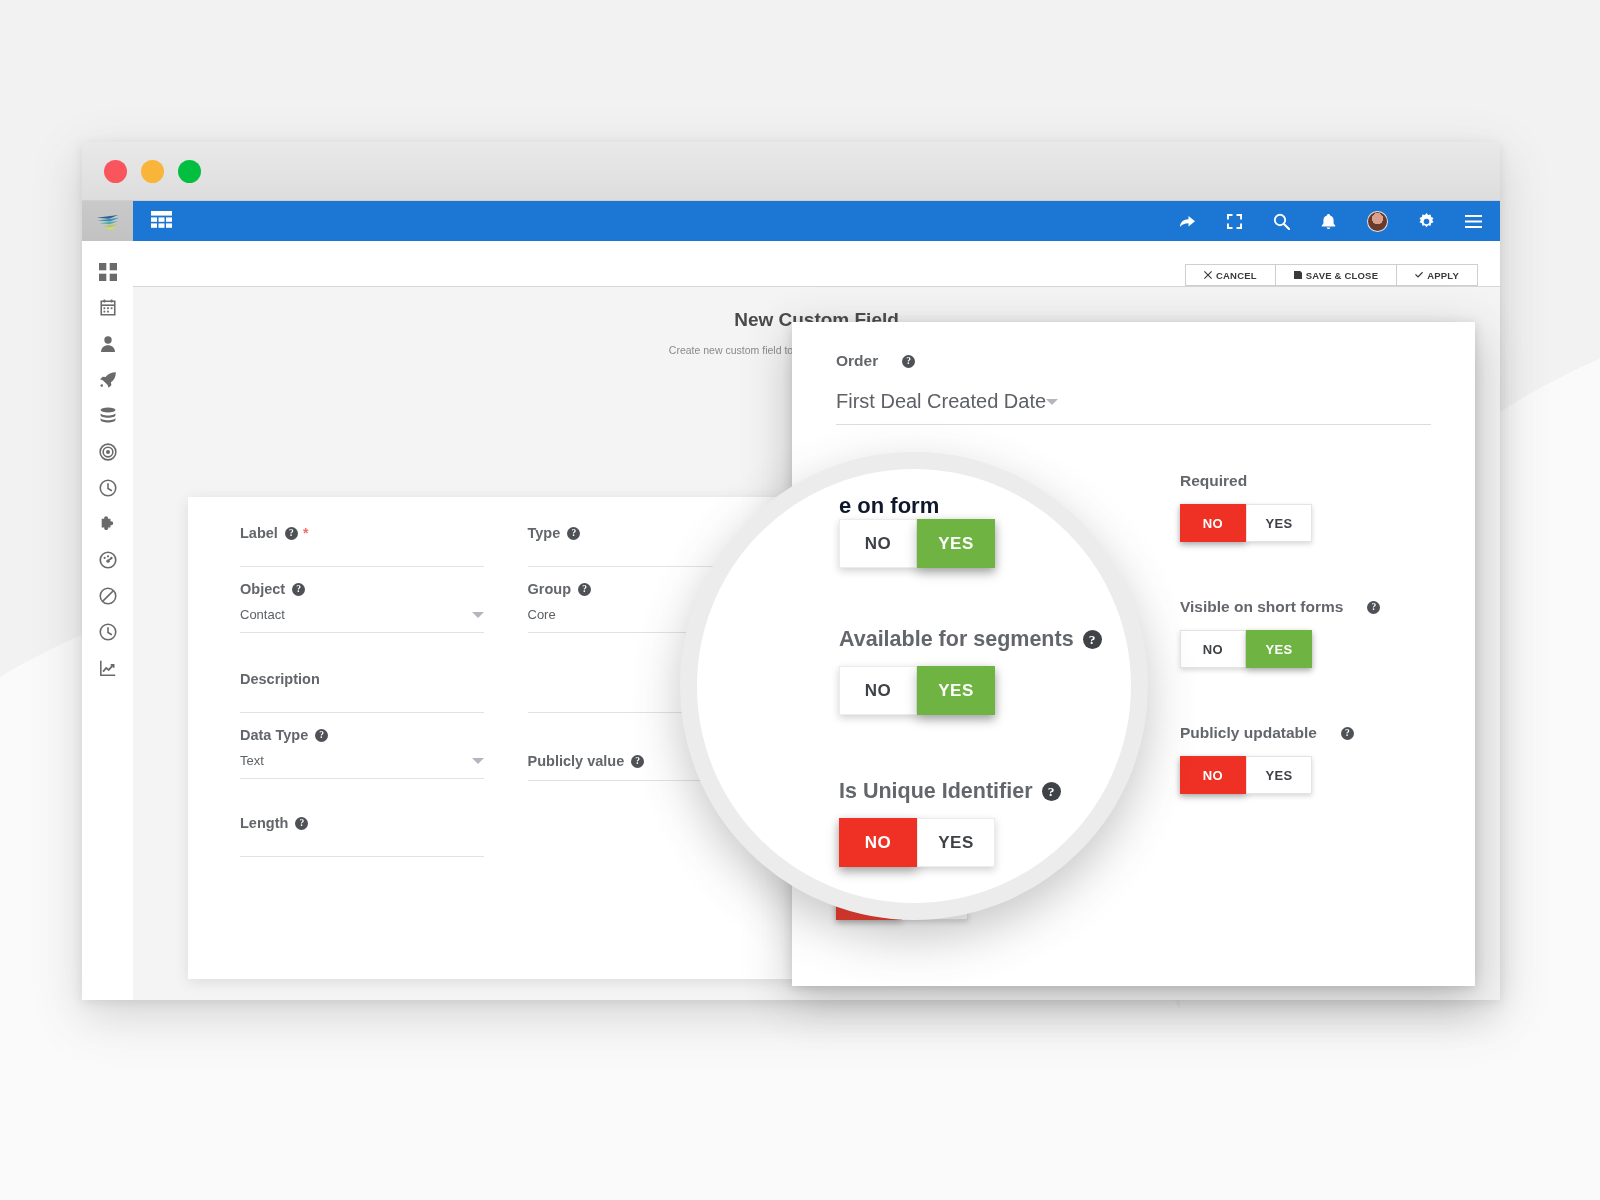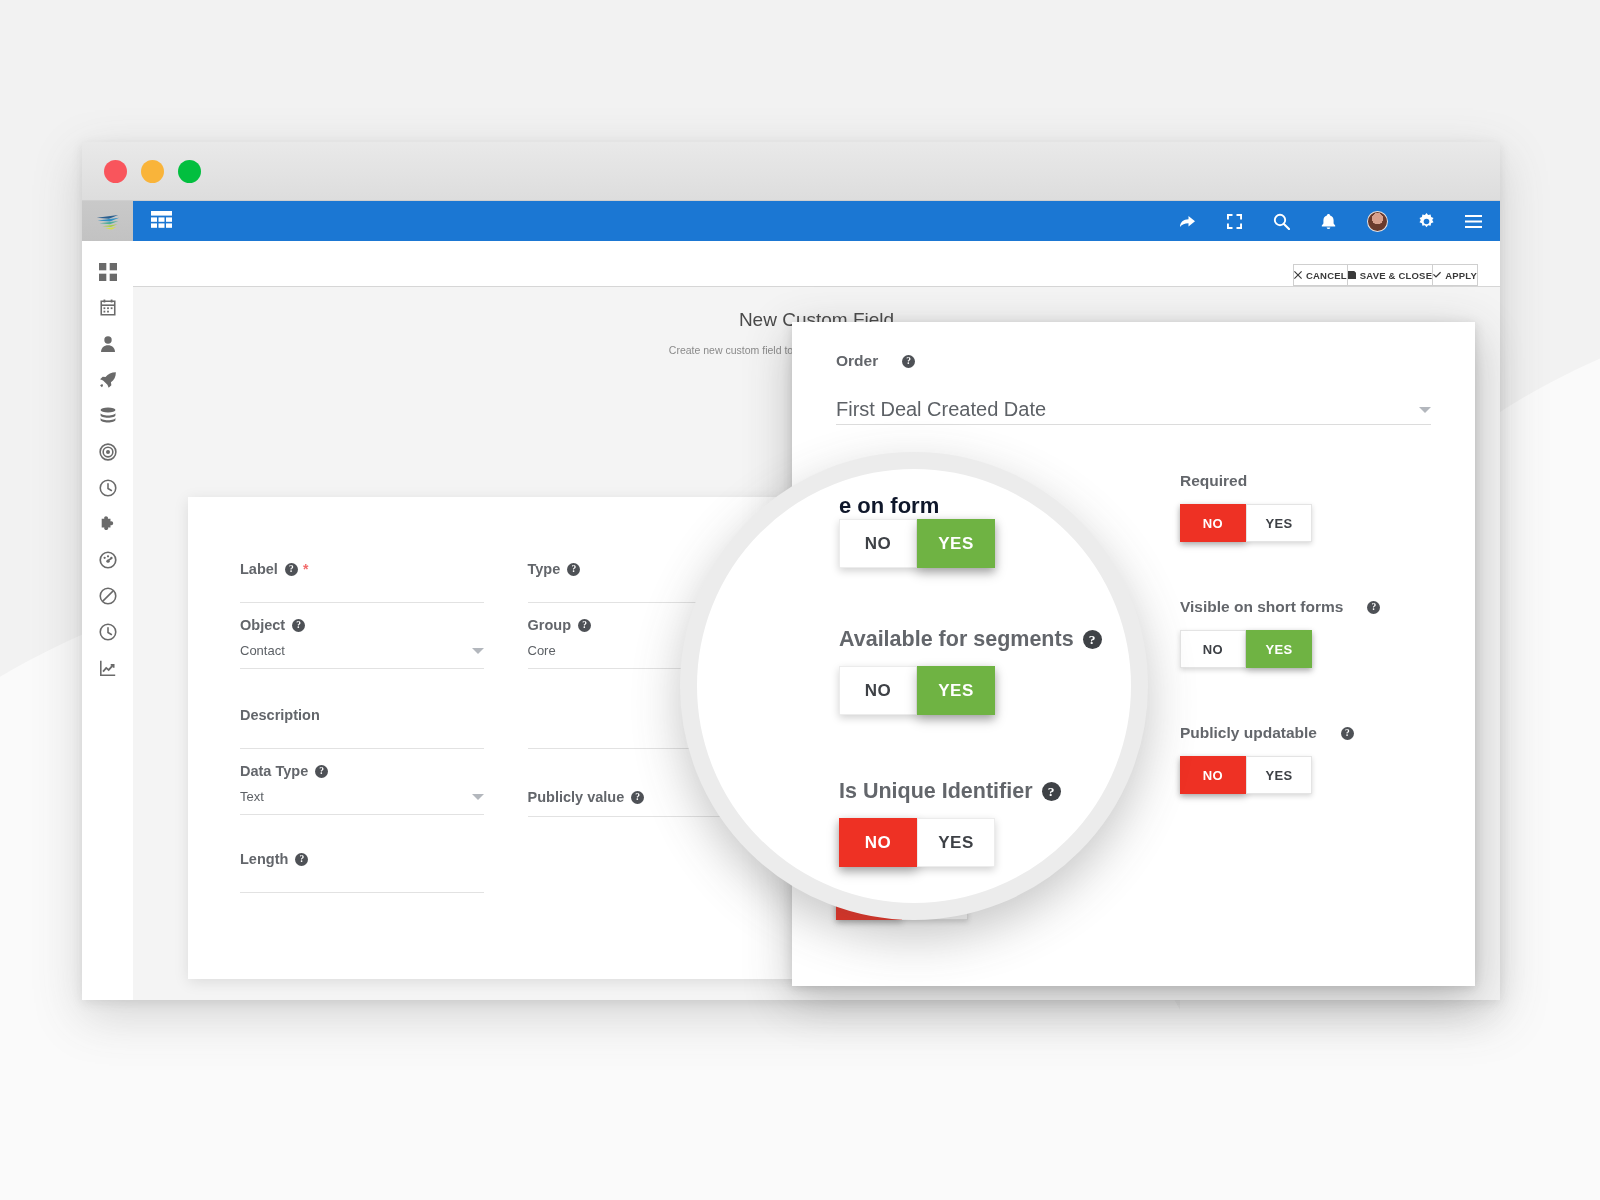--- a/index.html
+++ b/index.html
@@ -71,42 +71,42 @@
   }
 
   .actionbar {
     height: 46px; background: #ffffff;
     border-bottom: 1px solid #d6d6d6;
     display: flex; align-items: flex-end; justify-content: flex-end;
     padding-right: 22px;
   }
   .btn-group { display: flex; }
   .abtn {
-    height: 22px; padding: 0 0;
+    height: 22px; padding: 0 18px;
     border: 1px solid #cfcfcf; border-right: none;
     background: #fff; color: #3a3a3a;
     font-size: 9.5px; font-weight: bold; letter-spacing: .2px;
     display: flex; align-items: center; gap: 4px; white-space: nowrap;
   }
   .abtn:last-child { border-right: 1px solid #cfcfcf; }
   .abtn svg { width: 8px; height: 8px; fill: #3a3a3a; }
 
   .content { flex: 1 1 auto; background: #f4f4f4; position: relative; overflow: hidden; }
 
   .page-head { text-align: center; padding-top: 22px; background: #f4f4f4; }
-  .page-title { font-size: 19px; color: #4a4a4a; font-weight: normal; }
+  .page-title { font-size: 19px; color: #4a4a4a; font-weight: bold; }
   .page-sub { font-size: 10.5px; color: #8a8a8a; margin-top: 13px; }
 
   
   .form-card {
     position: absolute; left: 55px; top: 210px;
     width: 635px; height: 482px;
     background: #ffffff;
     box-shadow: 0 3px 14px rgba(0,0,0,.10);
-    padding: 64px 52px;
+    padding: 28px 52px;
   }
   .frow { display: flex; gap: 44px; }
   .fcol { flex: 1 1 0; min-width: 0; }
   .flabel {
     font-size: 14.5px; color: #63666b; font-weight: bold;
     display: flex; align-items: center; gap: 7px; white-space: nowrap;
   }
   .req { color: #f26b6b; font-size: 14px; margin-left: -2px; }
   .qmark {
     width: 13px; height: 13px; border-radius: 50%;
@@ -129,24 +129,24 @@
     width: 683px; height: 664px;
     background: #ffffff;
     box-shadow: 0 14px 44px rgba(60,60,60,.30), 0 2px 10px rgba(60,60,60,.18);
     padding: 30px 44px;
   }
   .rp-label {
     font-size: 15.5px; color: #63666b; font-weight: bold;
     display: flex; align-items: center; gap: 24px;
   }
   .rp-select {
-    margin-top: 28px;
+    margin-top: 20px;
     border-bottom: 1px solid #dcdcdc;
-    display: flex; align-items: center; justify-content: space-between;
-    padding-bottom: 3px;
+    display: flex; align-items: center; justify-content: flex-start;
+    padding-bottom: 11px;
   }
   .rp-select .val { font-size: 20px; color: #5d6166; }
   .rp-cols { display: flex; margin-top: 47px; }
   .rp-c1 { width: 370px; }
   .rp-c2 { width: 270px; }
   .rp-block { margin-bottom: 56px; }
   .rp-block .rp-label { margin-bottom: 14px; }
 
   
   .toggle { display: inline-flex; box-shadow: 0 2px 5px rgba(0,0,0,.16); }

